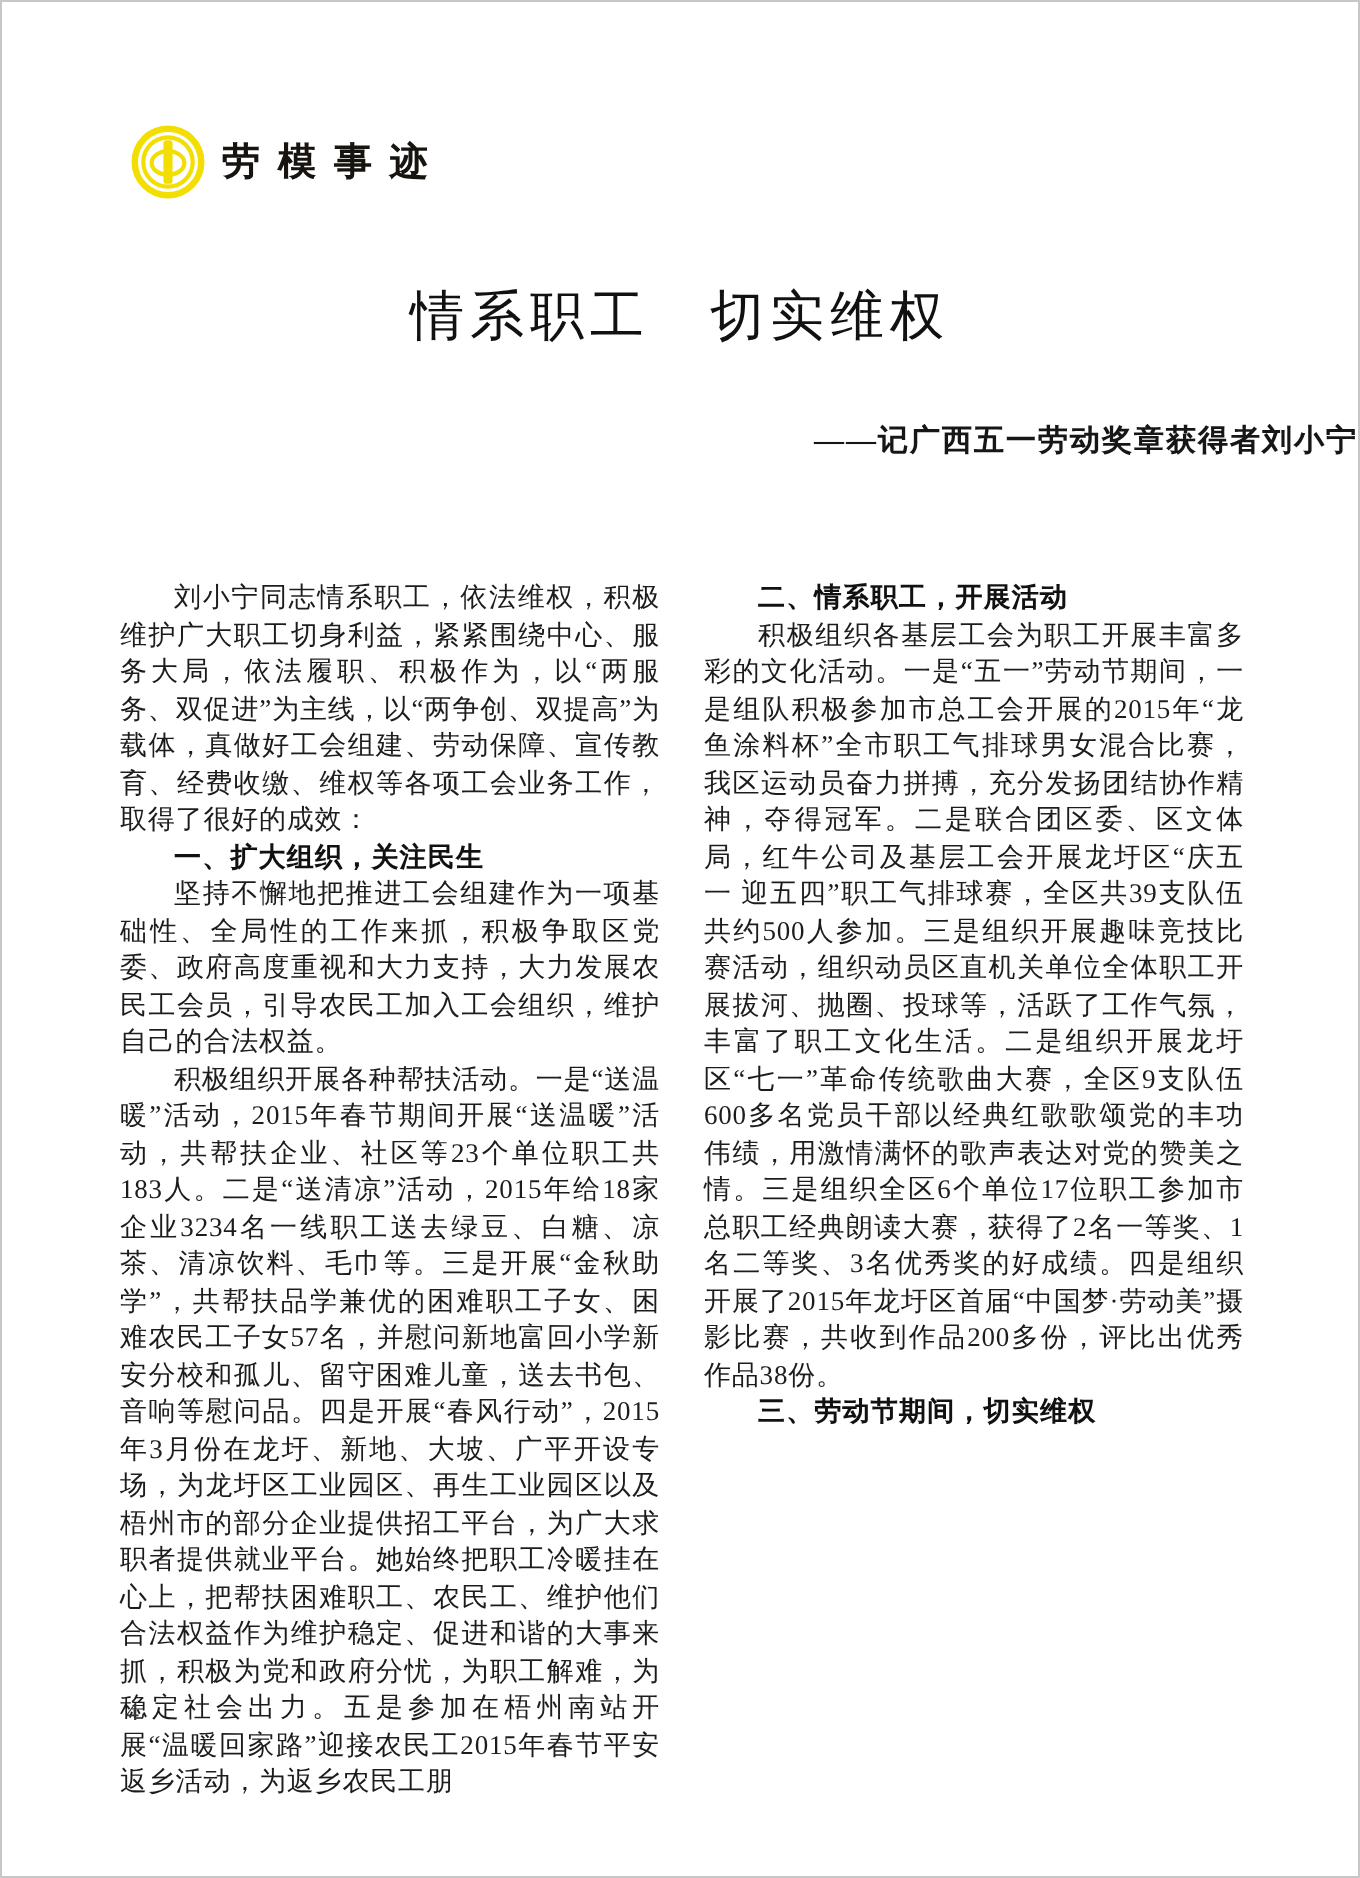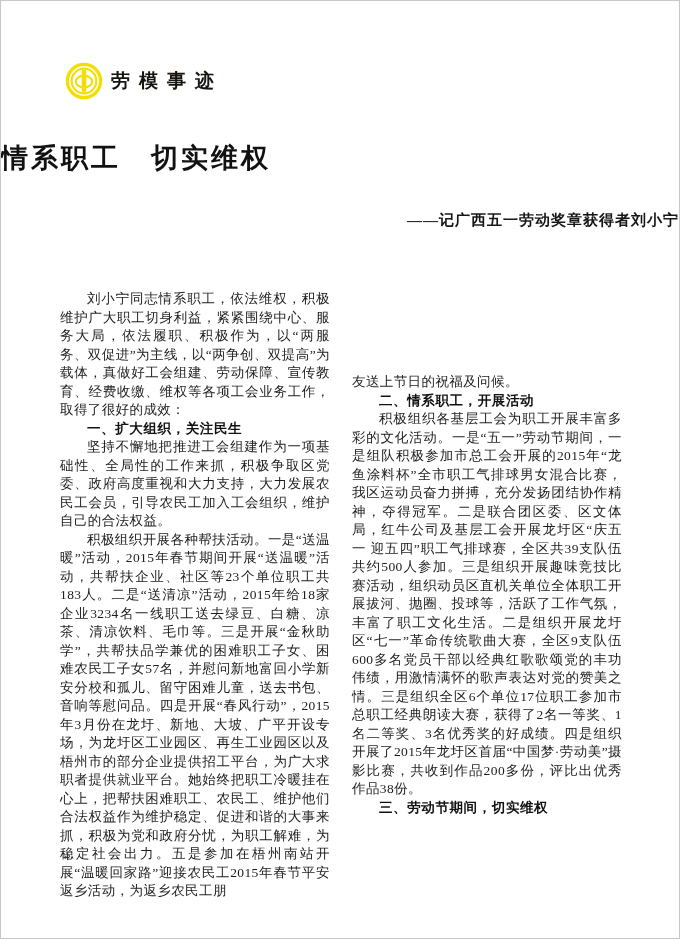--- a/index.html
+++ b/index.html
@@ -41,22 +41,23 @@
     font-family: "Liberation Serif", "DejaVu Serif", serif;
     white-space: nowrap;
   }
 
   
   .article-title {
     position: absolute;
     top: 139px;
     left: 0;
     width: 100%;
+    text-align: center;
     font-size: 27px;
-    font-weight: bold;
+    font-weight: normal;
     letter-spacing: 3px;
     color: #111111;
   }
   .article-subtitle {
     position: absolute;
     top: 210px;
     left: 0;
     width: 100%;
     text-align: right;
     font-size: 15px;
@@ -66,21 +67,20 @@
   }
 
   
   .columns {
     position: absolute;
     top: 289px;
     left: 59px;
     right: 57px;
     display: flex;
     gap: 22px;
-    align-items: center;
   }
   .col {
     flex: 1 1 0;
     min-width: 0;
   }
   .para {
     margin: 0;
     font-size: 13.5px;
     line-height: 18.5px;
     text-align: justify;
@@ -126,21 +126,20 @@
   <div class="article-subtitle">——记广西五一劳动奖章获得者刘小宁</div>
 
   <div class="columns">
     <div class="col">
         <p class="para body">刘小宁同志情系职工，依法维权，积极维护广大职工切身利益，紧紧围绕中心、服务大局，依法履职、积极作为，以“两服务、双促进”为主线，以“两争创、双提高”为载体，真做好工会组建、劳动保障、宣传教育、经费收缴、维权等各项工会业务工作，取得了很好的成效：</p>
         <p class="para heading">一、扩大组织，关注民生</p>
         <p class="para body">坚持不懈地把推进工会组建作为一项基础性、全局性的工作来抓，积极争取区党委、政府高度重视和大力支持，大力发展农民工会员，引导农民工加入工会组织，维护自己的合法权益。</p>
         <p class="para body">积极组织开展各种帮扶活动。一是“送温暖”活动，2015年春节期间开展“送温暖”活动，共帮扶企业、社区等23个单位职工共183人。二是“送清凉”活动，2015年给18家企业3234名一线职工送去绿豆、白糖、凉茶、清凉饮料、毛巾等。三是开展“金秋助学”，共帮扶品学兼优的困难职工子女、困难农民工子女57名，并慰问新地富回小学新安分校和孤儿、留守困难儿童，送去书包、音响等慰问品。四是开展“春风行动”，2015年3月份在龙圩、新地、大坡、广平开设专场，为龙圩区工业园区、再生工业园区以及梧州市的部分企业提供招工平台，为广大求职者提供就业平台。她始终把职工冷暖挂在心上，把帮扶困难职工、农民工、维护他们合法权益作为维护稳定、促进和谐的大事来抓，积极为党和政府分忧，为职工解难，为稳定社会出力。五是参加在梧州南站开展“温暖回家路”迎接农民工2015年春节平安返乡活动，为返乡农民工朋</p>
       </div>
     <div class="col">
-        <p class="para continuation">友送上节日的祝福及问候。</p>
         <p class="para heading">二、情系职工，开展活动</p>
         <p class="para body">积极组织各基层工会为职工开展丰富多彩的文化活动。一是“五一”劳动节期间，一是组队积极参加市总工会开展的2015年“龙鱼涂料杯”全市职工气排球男女混合比赛，我区运动员奋力拼搏，充分发扬团结协作精神，夺得冠军。二是联合团区委、区文体局，红牛公司及基层工会开展龙圩区“庆五一 迎五四”职工气排球赛，全区共39支队伍共约500人参加。三是组织开展趣味竞技比赛活动，组织动员区直机关单位全体职工开展拔河、抛圈、投球等，活跃了工作气氛，丰富了职工文化生活。二是组织开展龙圩区“七一”革命传统歌曲大赛，全区9支队伍600多名党员干部以经典红歌歌颂党的丰功伟绩，用激情满怀的歌声表达对党的赞美之情。三是组织全区6个单位17位职工参加市总职工经典朗读大赛，获得了2名一等奖、1名二等奖、3名优秀奖的好成绩。四是组织开展了2015年龙圩区首届“中国梦·劳动美”摄影比赛，共收到作品200多份，评比出优秀作品38份。</p>
         <p class="para heading">三、劳动节期间，切实维权</p>
       </div>
   </div>
 
   <div class="page-number">4</div>
 
 </div>
 

